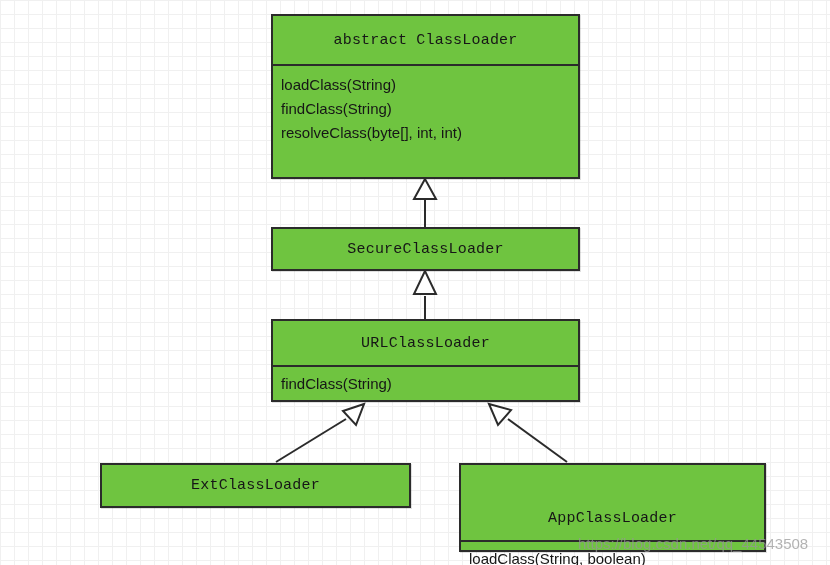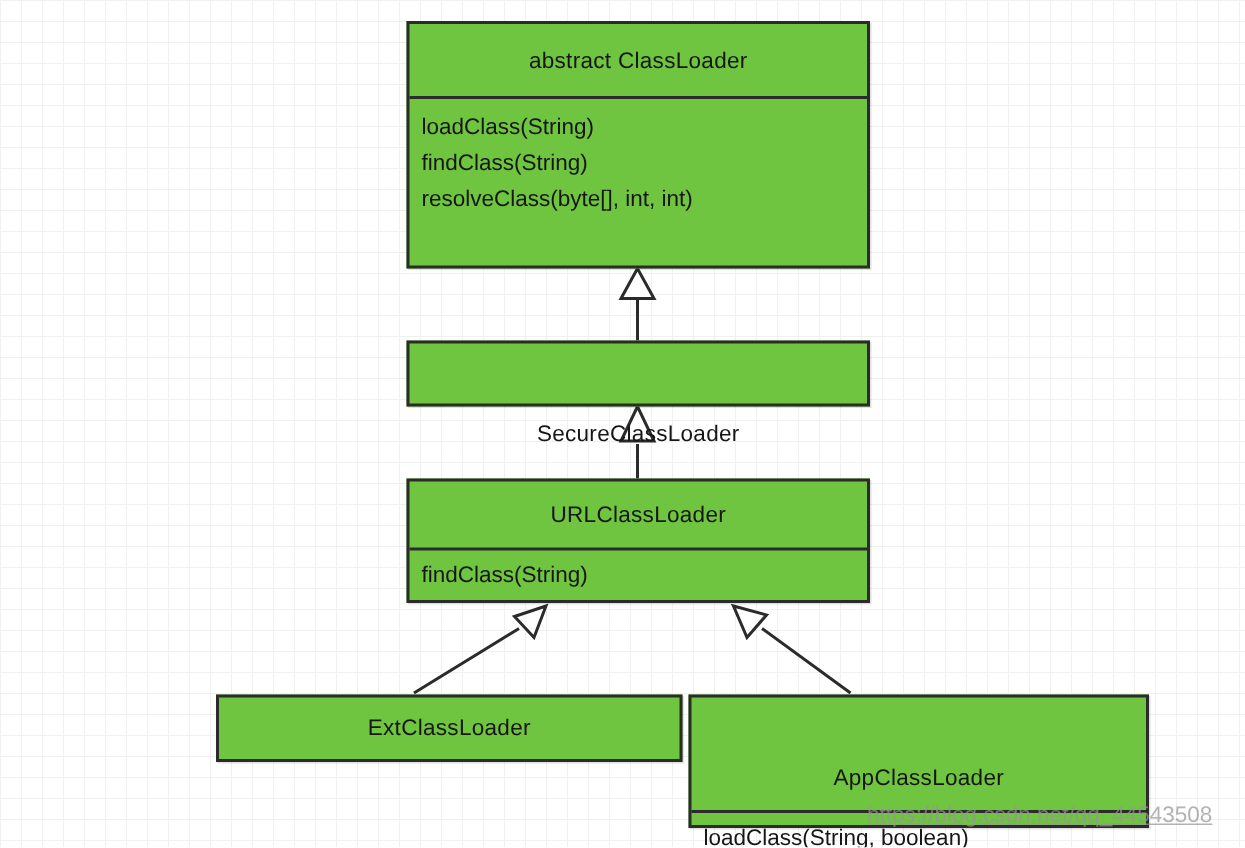--- a/index.html
+++ b/index.html
@@ -31,20 +31,21 @@
   .uml-title {
     box-sizing: border-box;
     width: 100%;
     text-align: center;
     color: #161616;
     font-size: 15px;
     letter-spacing: 0.2px;
     display: flex;
     align-items: center;
     justify-content: center;
+    font-family: Liberation Mono, monospace;
   }
   .uml-divider {
     height: 2px;
     background: #2b2b2b;
     width: 100%;
   }
   .uml-methods {
     box-sizing: border-box;
     padding: 7px 0 6px 8px;
     color: #161616;
@@ -73,21 +74,20 @@
     stroke-width: 2;
     fill: #ffffff;
     stroke-linejoin: miter;
   }
   .watermark {
     position: absolute;
     color: rgba(150,150,150,0.72);
     font-size: 15px;
     white-space: nowrap;
     font-family: "Liberation Sans", sans-serif;
-    text-decoration: underline;
   }
 </style>
 </head>
 <body>
 
 <div id="canvas">
 
   <svg class="edges" viewBox="0 0 830 565">
 
     <line class="edge-line" x1="425" y1="227" x2="425" y2="195"></line>
@@ -107,32 +107,32 @@
     <div class="uml-title" style="height:48px;">abstract ClassLoader</div>
     <div class="uml-divider"></div>
     <div class="uml-methods">
       <div class="uml-method">loadClass(String)</div>
       <div class="uml-method">findClass(String)</div>
       <div class="uml-method">resolveClass(byte[], int, int)</div>
     </div>
   </div>
 
   <div class="uml-box" style="left:271px; top:227px; width:309px; height:44px;">
-    <div class="uml-title" style="height:100%;margin-top:40px;">SecureClassLoader</div>
+    <div class="uml-title" style="height:100%;">SecureClassLoader</div>
   </div>
 
   <div class="uml-box" style="left:271px; top:319px; width:309px; height:83px;">
     <div class="uml-title" style="height:44px;">URLClassLoader</div>
     <div class="uml-divider"></div>
     <div class="uml-methods" style="padding-top:5px;">
       <div class="uml-method">findClass(String)</div>
     </div>
   </div>
 
-  <div class="uml-box" style="left:100px; top:463px; width:311px; height:45px;margin-left:44px;">
+  <div class="uml-box" style="left:100px; top:463px; width:311px; height:45px;">
     <div class="uml-title" style="height:100%;">ExtClassLoader</div>
   </div>
 
   <div class="uml-box" style="left:459px; top:463px; width:307px; height:89px;">
     <div class="uml-title" style="height:43px;margin-top:32px;">AppClassLoader</div>
     <div class="uml-divider"></div>
     <div class="uml-methods" style="padding-top:5px;">
       <div class="uml-method">loadClass(String, boolean)</div>
     </div>
   </div>

